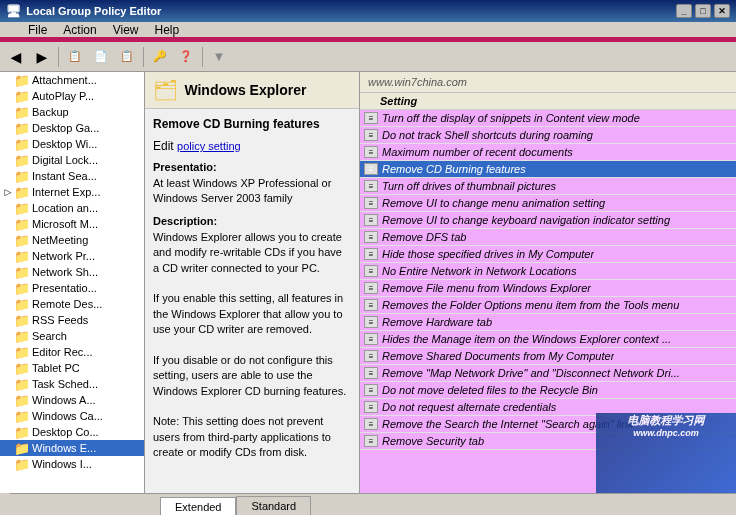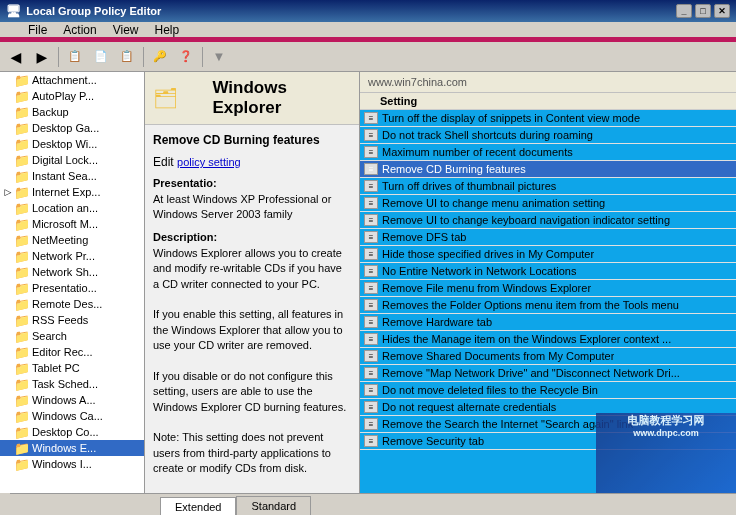--- a/index.html
+++ b/index.html
@@ -145,36 +145,37 @@
     }
     #middle-header {
       background: #ece9d8;
       padding: 6px 8px;
       border-bottom: 1px solid #c0c0c0;
       display: flex;
       align-items: center;
       gap: 6px;
     }
     #middle-header .folder-big { font-size: 20px; color: #f0c040; }
-    #middle-header .header-title { font-size: 17px; font-weight: bold; margin-left: 28px; }
+    #middle-header .header-title { font-size: 14px; font-weight: bold; }
     #middle-content {
       padding: 8px;
     }
     #middle-content h3 { font-size: 12px; font-weight: bold; margin-bottom: 6px; }
     #middle-content .policy-link { color: #0000cc; text-decoration: underline; cursor: pointer; font-size: 11px; }
     #middle-content .section { margin-bottom: 8px; }
     #middle-content .section-title { font-weight: bold; font-size: 11px; margin-bottom: 3px; }
     #middle-content p { font-size: 11px; line-height: 1.4; color: #000; }
 
     
     #right-panel {
       flex: 1;
-      background: #0ea5e9;
+      background: #f0abfc;
       overflow-y: auto;
       overflow-x: hidden;
+      font-style: italic;
     }
     #right-header {
       background: #ece9d8;
       padding: 4px 8px;
       border-bottom: 1px solid #c0c0c0;
       font-size: 11px;
       color: #555;
     }
     .settings-row {
       display: flex;

